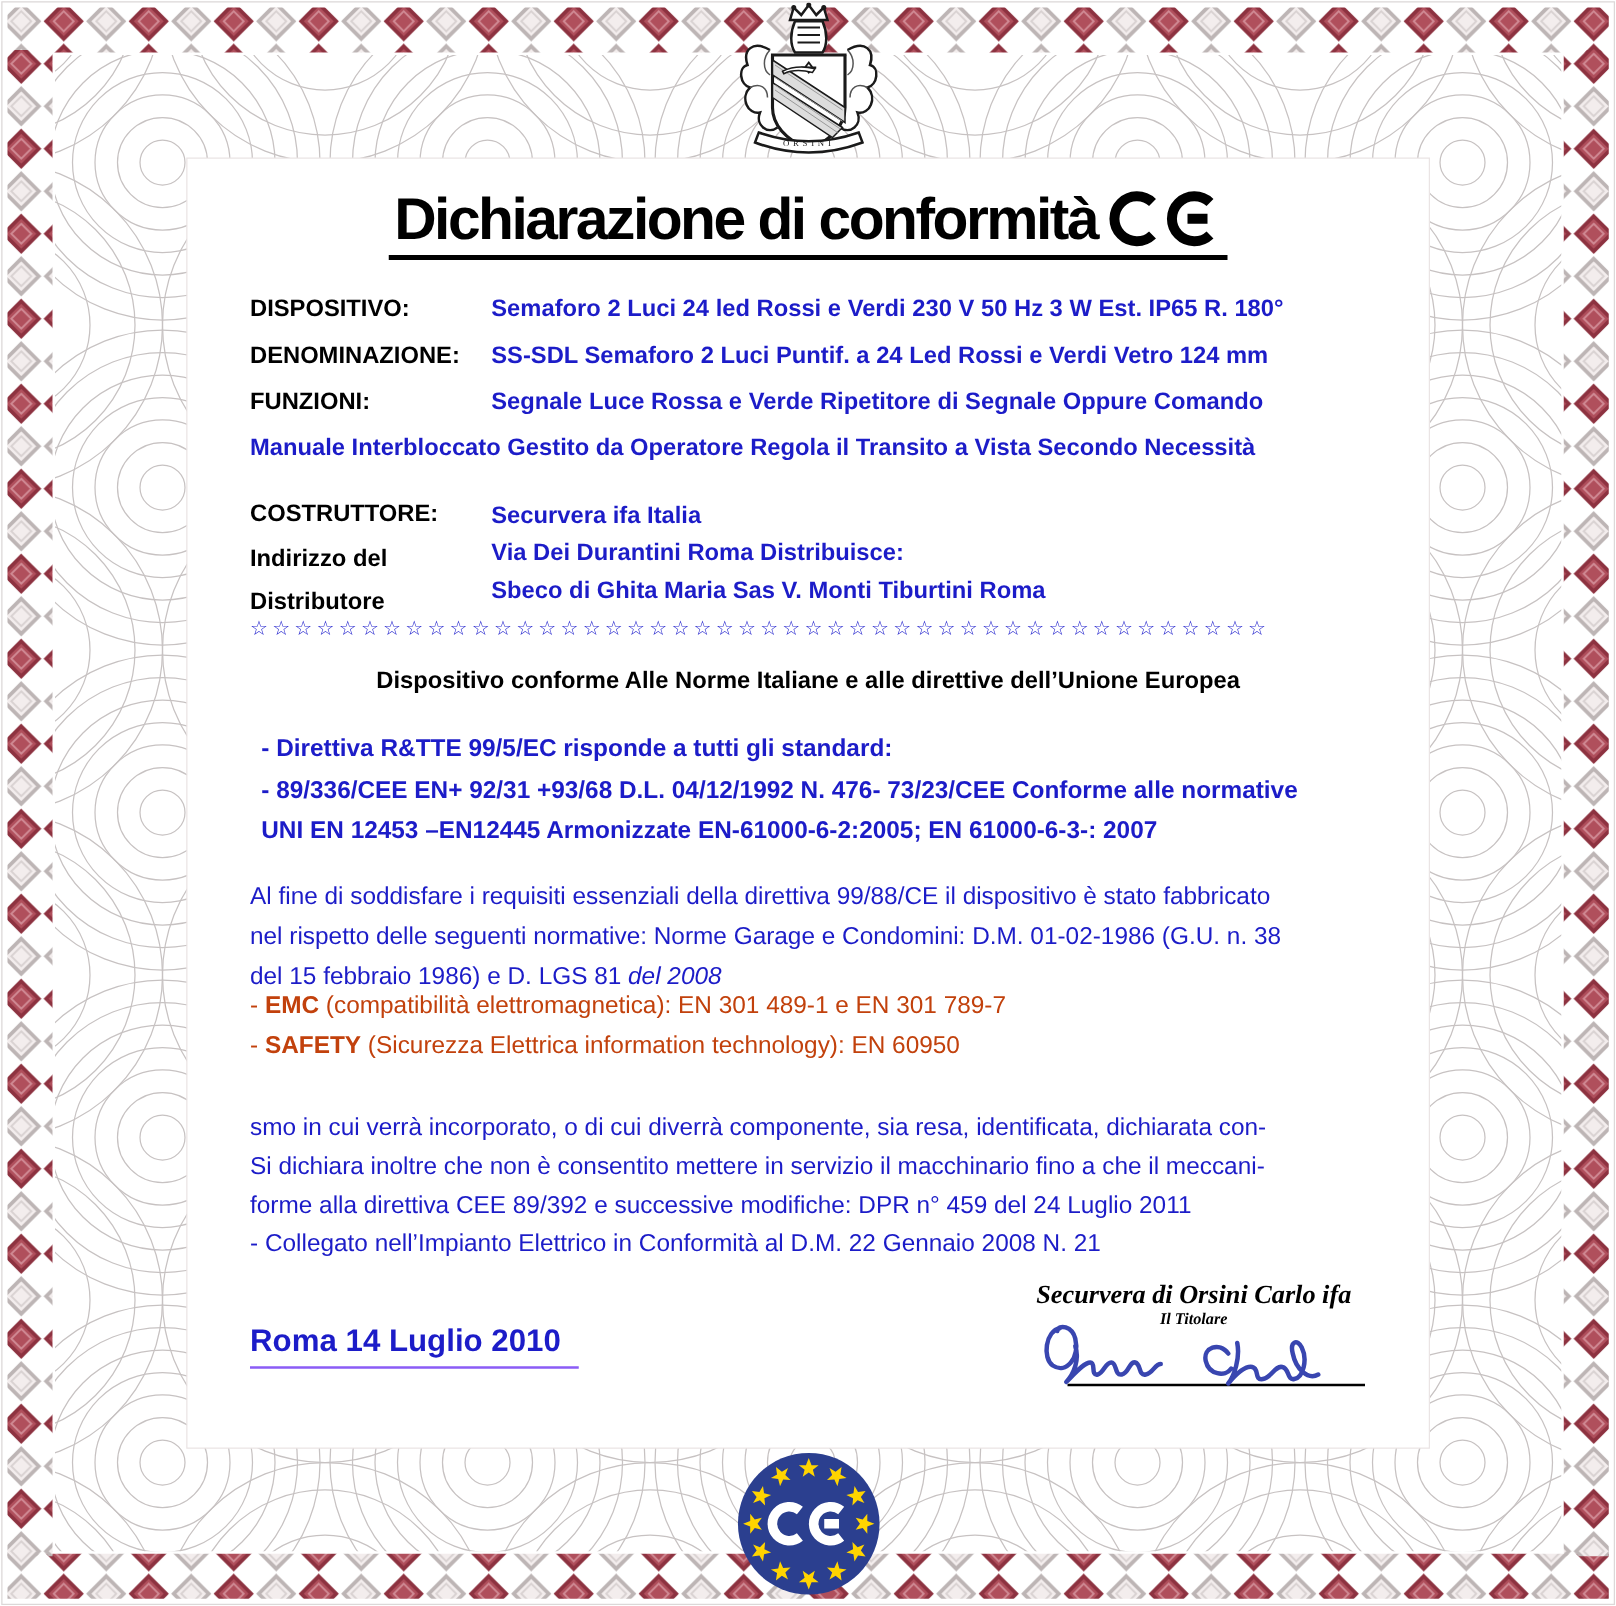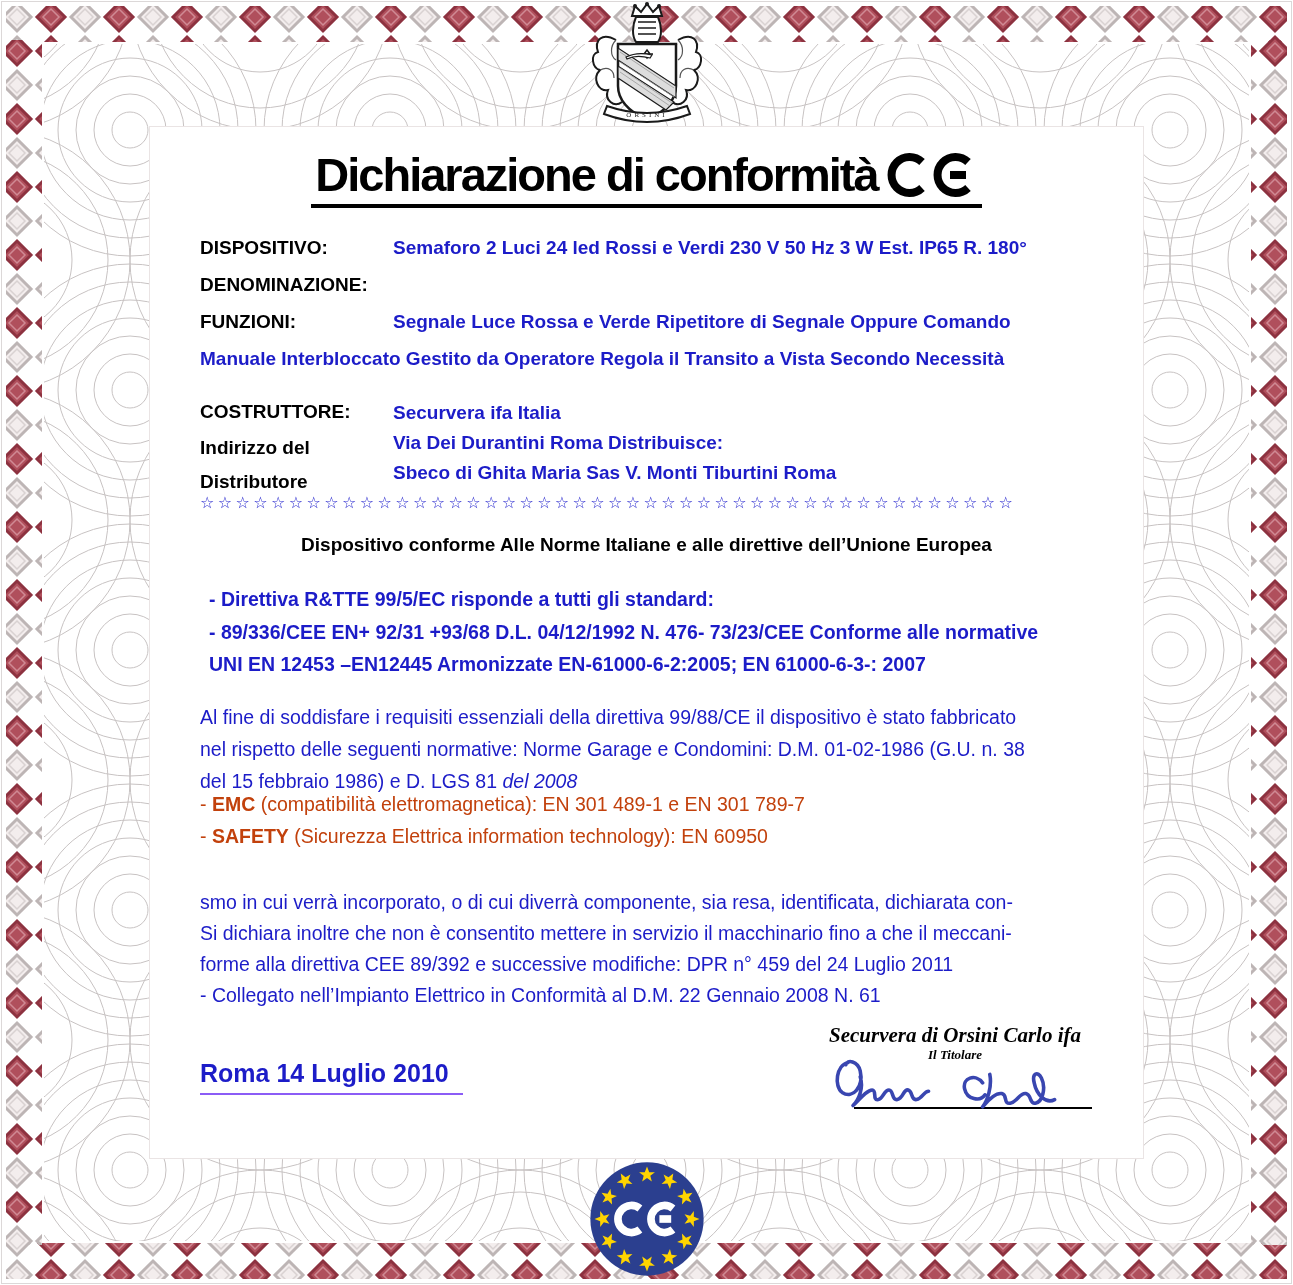--- a/index.html
+++ b/index.html
@@ -157,20 +157,21 @@
       </div>
     </div>
 
     <div class="fields">
       <div class="field-row">
         <div class="flabel">DISPOSITIVO:</div>
         <div class="fvalue">Semaforo 2 Luci 24 led Rossi e Verdi 230 V 50 Hz 3 W Est. IP65 R. 180°</div>
       </div>
       <div class="field-row">
         <div class="flabel">DENOMINAZIONE:</div>
+        <div class="fvalue">SS-SDL Semaforo 2 Luci Puntif. a 24 Led Rossi e Verdi Vetro 124 mm</div>
       </div>
       <div class="field-row">
         <div class="flabel">FUNZIONI:</div>
         <div class="fvalue">Segnale Luce Rossa e Verde Ripetitore di Segnale Oppure Comando</div>
       </div>
       <div class="funzioni-line2">Manuale Interbloccato Gestito da Operatore Regola il Transito a Vista Secondo Necessità</div>
 
       <div class="maker">
         <div class="maker-labels">
           <div>COSTRUTTORE:</div>
@@ -203,21 +204,21 @@
 
     <div class="norm-lines">
       <div><span>- </span><b>EMC</b><span> (compatibilità elettromagnetica): EN 301 489-1 e EN 301 789-7</span></div>
       <div><span>- </span><b>SAFETY</b><span> (Sicurezza Elettrica information technology): EN 60950</span></div>
     </div>
 
     <div class="machinery">
       <div>smo in cui verrà incorporato, o di cui diverrà componente, sia resa, identificata, dichiarata con-</div>
       <div>Si dichiara inoltre che non è consentito mettere in servizio il macchinario fino a che il meccani-</div>
       <div>forme alla direttiva CEE 89/392 e successive modifiche: DPR n° 459 del 24 Luglio 2011</div>
-      <div>- Collegato nell’Impianto Elettrico in Conformità al D.M. 22 Gennaio 2008 N. 61</div>
+      <div>- Collegato nell’Impianto Elettrico in Conformità al D.M. 22 Gennaio 2008 N. 21</div>
     </div>
 
     <div class="signature">
       <div class="sig-company">Securvera di Orsini Carlo ifa</div>
       <div class="sig-role">Il Titolare</div>
       <svg class="sig-scribble" width="252" height="58" viewBox="0 0 210 48">
         <g fill="none" stroke="#3946b0" stroke-width="3" stroke-linecap="round" stroke-linejoin="round">
           <path d="M16,6 C6,8 4,26 11,31 C20,37 29,26 26,13 C24,5 15,3 14,8 M26,18 C29,27 25,37 20,42 C26,36 32,29 36,29 C40,29 36,38 41,37 C45,36 46,29 50,29 C54,29 52,38 57,37 C62,36 62,28 66,29 C70,30 68,38 73,37 C78,36 79,30 83,30"></path>
           <path d="M128,23 C122,15 111,19 113,28 C115,37 126,39 130,33 M134,16 C136,26 132,38 128,43 C133,37 139,31 144,32 C149,33 145,41 151,40 C157,39 159,31 164,32 C169,33 167,41 172,40 C178,39 181,27 177,19 C174,13 169,15 171,23 C173,33 181,41 188,37"></path>
         </g>

